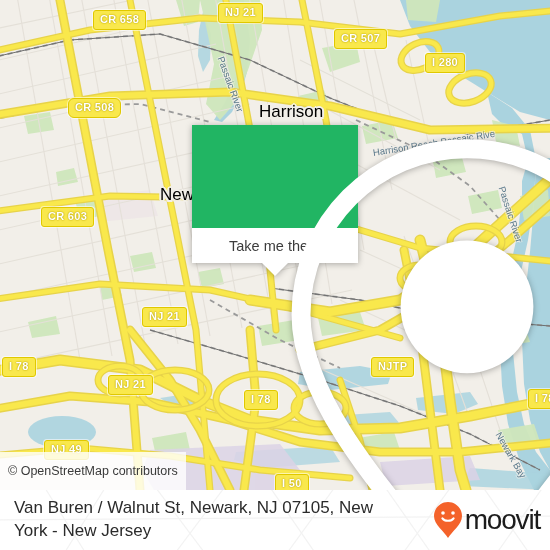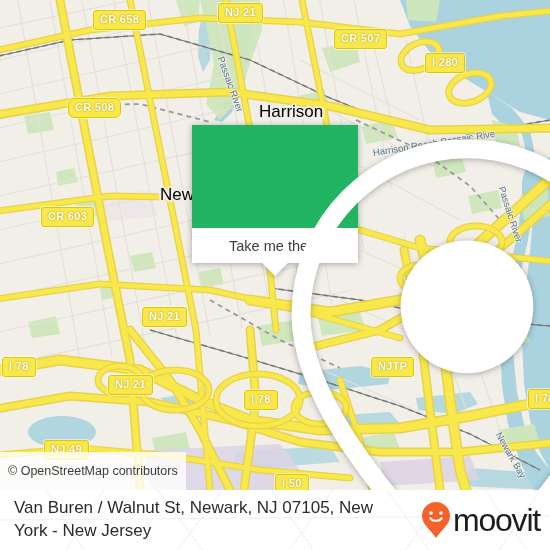--- a/index.html
+++ b/index.html
@@ -162,21 +162,21 @@
     line-height: 1.35;
     max-width: 385px;
   }
   #brand {
     display: flex;
     align-items: center;
     gap: 2px;
     flex: none;
   }
   #brand-word {
-    font-size: 32px;
+    font-size: 28px;
     line-height: 1;
     color: #1c1c1c;
     letter-spacing: -1.2px;
     font-weight: normal;
   }
 </style>
 </head>
 <body>
 
 <div id="screen">

